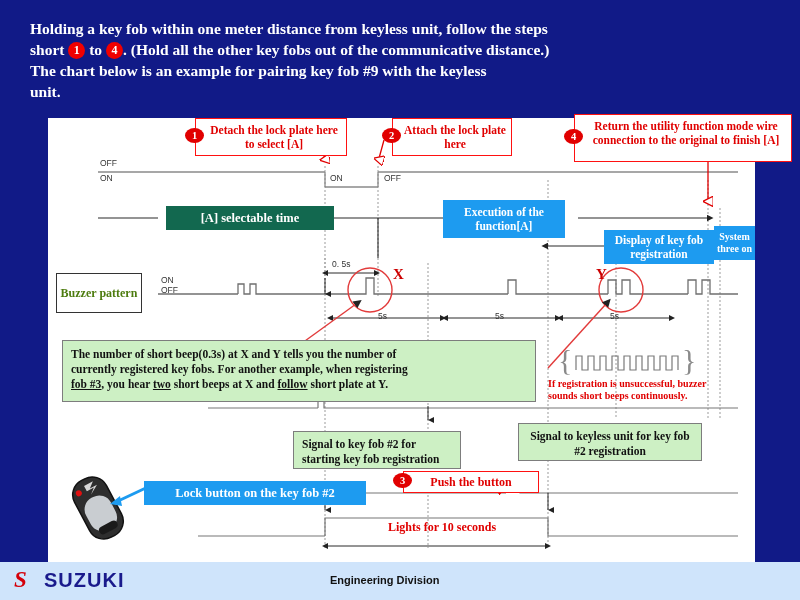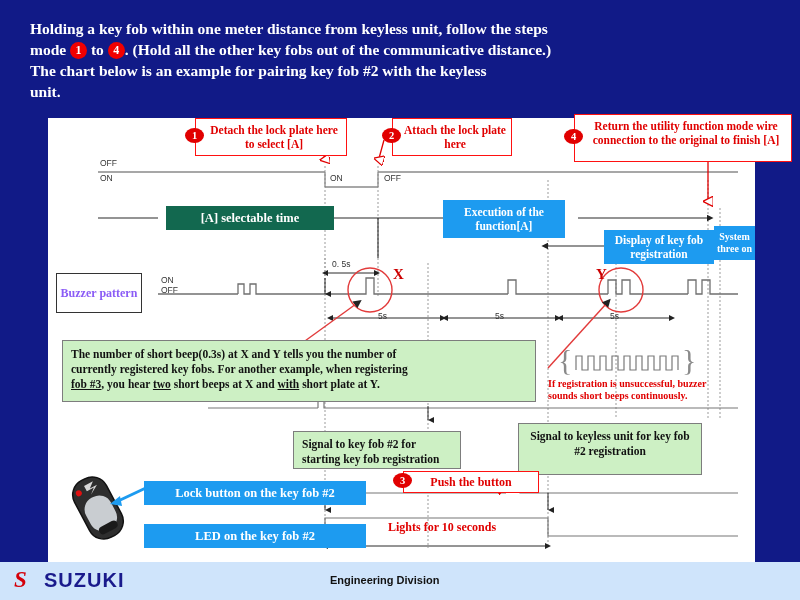--- a/index.html
+++ b/index.html
@@ -58,21 +58,21 @@
   
   .notebox{
     position:absolute;background:#cdf0c4;border:1.1px solid #7d7d7d;
     color:#111111;font-weight:bold;font-family:"Liberation Serif", serif;
     font-size:11.5px;line-height:15px;box-sizing:border-box;
   }
   .notebox u{text-decoration:underline;}
   
   .plainbox{
     position:absolute;background:#ffffff;border:1.1px solid #333333;
-    color:#8b5cf6;font-weight:bold;font-family:"Liberation Serif", serif;
+    color:#4d7c0f;font-weight:bold;font-family:"Liberation Serif", serif;
     font-size:12px;line-height:15px;box-sizing:border-box;
     display:flex;flex-direction:column;align-items:center;justify-content:center;
   }
   
   .tinylabel{
     position:absolute;font-family:"Liberation Sans", sans-serif;
     font-size:8.5px;color:#333333;line-height:9px;white-space:pre;
   }
   .marklabel{
     position:absolute;font-family:"Liberation Serif", serif;
@@ -105,25 +105,25 @@
     position:absolute;left:330px;top:12px;color:#111111;
     font-family:"Liberation Sans", sans-serif;font-size:11px;font-weight:bold;
   }
   svg{display:block;}
 </style>
 </head>
 <body>
 
 <div id="header">
   <span>Holding a key fob within one meter distance from keyless unit, follow the steps</span><br>
-  <span>mode</span>
+  <span>short</span>
   <span class="step-badge">1</span>
   <span>to</span>
   <span class="step-badge">4</span><span>. (Hold all the other key fobs out of the communicative distance.)</span><br>
-  <span>The chart below is an example for pairing key fob #2 with the keyless</span><br>
+  <span>The chart below is an example for pairing key fob #9 with the keyless</span><br>
   <span>unit.</span>
 </div>
 
 <div id="chart">
 
   <svg class="abs" style="left:0;top:0;" width="707" height="444" viewBox="0 0 707 444">
     <defs>
       <marker id="arrL" markerWidth="7" markerHeight="7" refX="6" refY="3" orient="auto">
         <path d="M6,0 L6,6 L0,3 z" fill="#222"></path>
       </marker>
@@ -281,38 +281,35 @@
   </div>
   <div class="bluebox" style="left:556px;top:112px;width:110px;height:34px;text-align:center;">
     <span>Display of key fob registration</span>
   </div>
   <div class="bluebox" style="left:666px;top:108px;width:41px;height:34px;font-size:10px;line-height:12px;">
     <span>System three on</span>
   </div>
   <div class="bluebox" style="left:96px;top:363px;width:222px;height:24px;font-size:12.5px;">
     <span>Lock button on the key fob #2</span>
   </div>
-  <div class="bluebox" style="left:96px;top:406px;width:222px;height:24px;font-size:12.5px;">
-    <span>LED on the key fob #2</span>
-  </div>
 
   <div class="plainbox" style="left:8px;top:155px;width:86px;height:40px;">
     <span>Buzzer pattern</span>
   </div>
 
   <div class="notebox" style="left:14px;top:222px;width:474px;height:62px;padding:6px 8px;">
     <span>The number of short beep(0.3s) at X and Y tells you the number of</span><br>
     <span>currently registered key fobs. For another example, when registering</span><br>
-    <u>fob #3</u><span>, you hear </span><u>two</u><span> short beeps at X and </span><u>with</u><span> short plate at Y.</span>
+    <u>fob #3</u><span>, you hear </span><u>two</u><span> short beeps at X and </span><u>follow</u><span> short plate at Y.</span>
   </div>
 
   <div class="notebox" style="left:245px;top:313px;width:168px;height:38px;padding:5px 8px;">
     <span>Signal to key fob #2 for starting key fob registration</span>
   </div>
-  <div class="notebox" style="left:470px;top:305px;width:184px;height:52px;padding:5px 8px;text-align:center;">
+  <div class="notebox" style="left:470px;top:305px;width:184px;height:38px;padding:5px 8px;text-align:center;">
     <span>Signal to keyless unit for key fob #2 registration</span>
   </div>
 
   <div class="callout" style="left:355px;top:353px;width:136px;height:22px;line-height:20px;font-size:12px;">
     <span class="num">3</span>
     <span>Push the button</span>
   </div>
 
   <div class="abs" style="left:14px;top:352px;width:72px;height:76px;">
     <svg width="72" height="76" viewBox="0 0 72 76">

